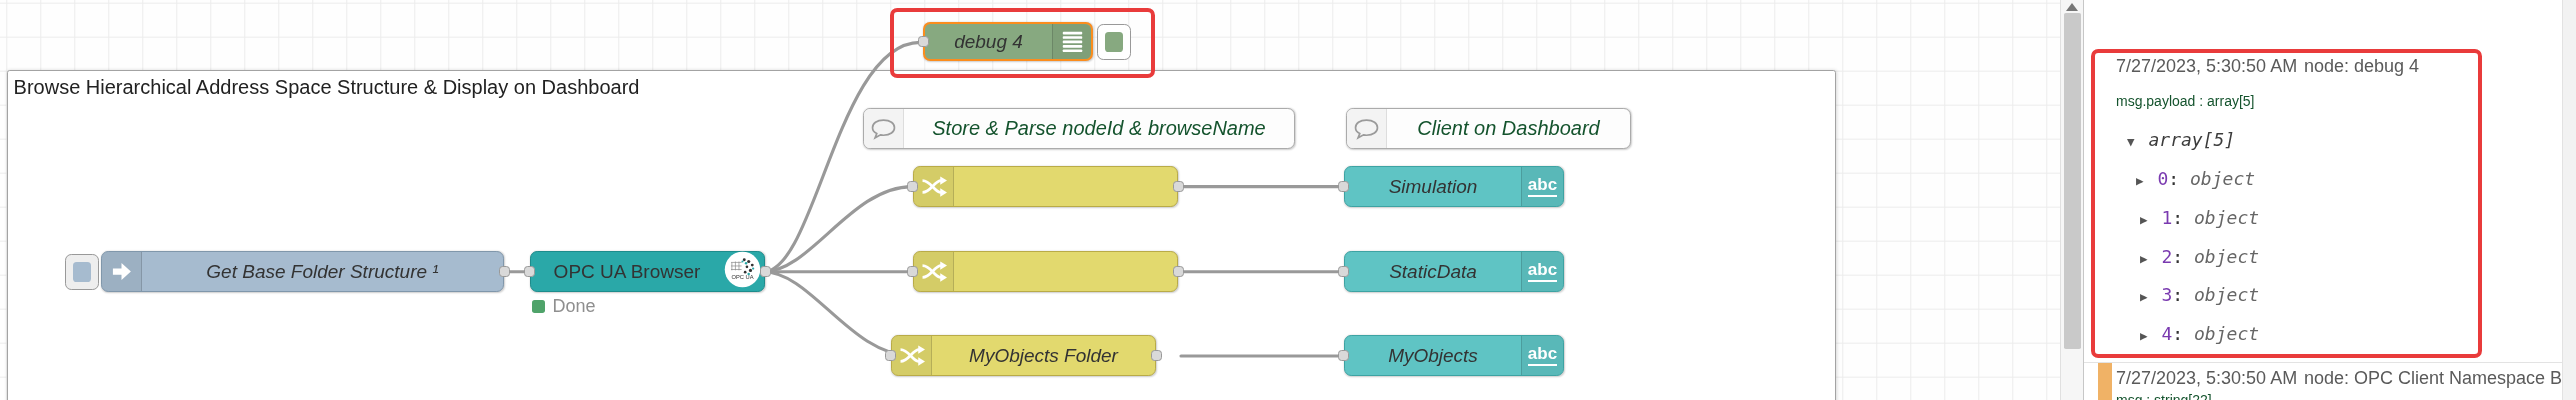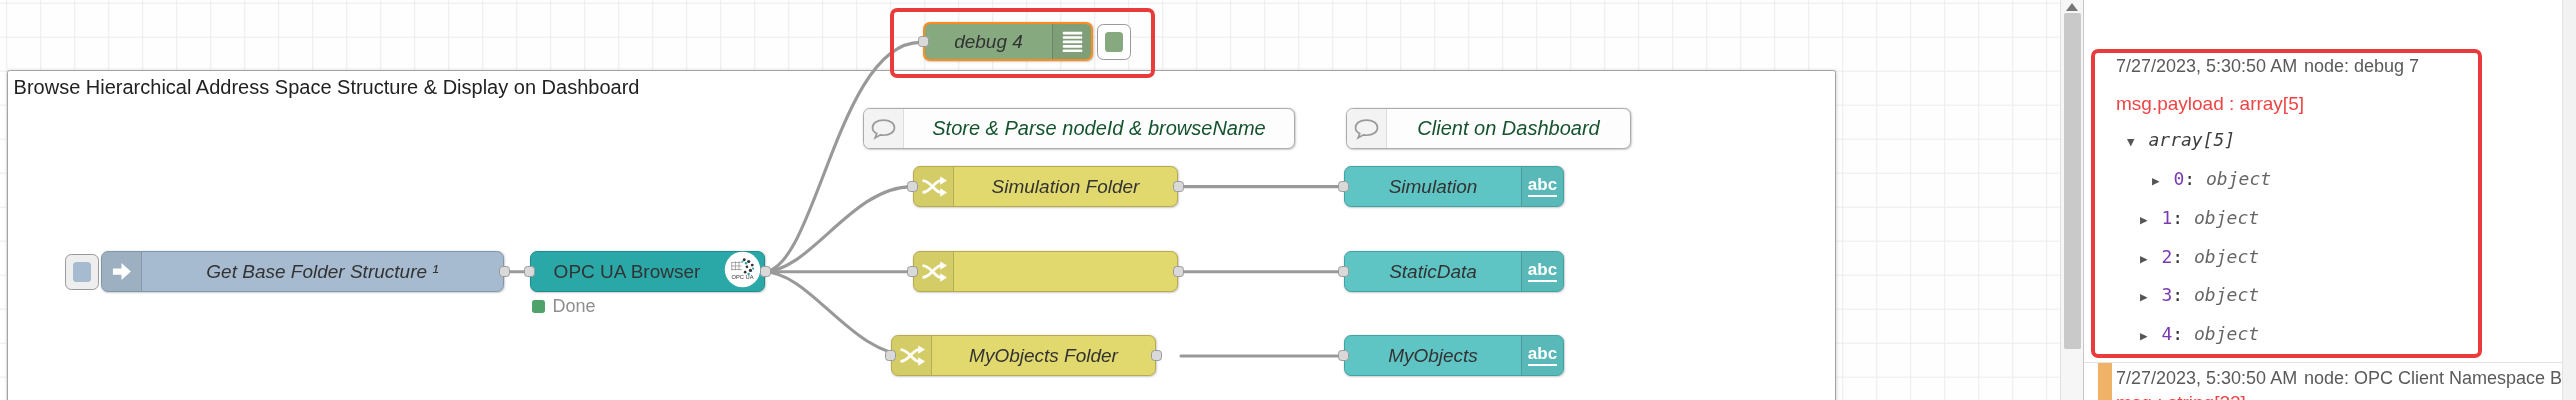--- a/index.html
+++ b/index.html
@@ -90,21 +90,21 @@
   
   .sidebar{
     position:absolute;left:2083px;top:0;width:493px;height:401px;background:#fff;
     border-left:1.3px solid #c7c7c7;overflow:hidden;
   }
   .sidebar .gutter{
     position:absolute;right:0;top:0;width:14.3px;height:401px;background:#f2f2f2;
     border-left:0.9px solid #e2e2e2;
   }
   .meta{position:absolute;font-size:18px;color:#5a5a5a;white-space:nowrap;}
-  .prop{position:absolute;font-size:19px;color:#ef4444;white-space:nowrap;}
+  .prop{position:absolute;font-size:14px;color:#14532d;white-space:nowrap;}
   .tree{position:absolute;font-family:"DejaVu Sans Mono",monospace;font-size:18px;color:#444;white-space:nowrap;}
   .tree .caret{font-size:12.5px;color:#555;font-style:normal;display:inline-block;width:21.5px;}
   .tree .key{color:#7a3ab0;font-style:normal;}
   .tree .sep{color:#333;font-style:normal;}
   .tree .typ{color:#666;font-style:italic;}
   .tree .root{font-style:italic;color:#3c3c3c;}
   .msg-sep{position:absolute;left:0;width:493px;border-top:0.9px solid #e3e3e3;}
   .accent{position:absolute;width:13.4px;background:#f0b266;}
 </style>
 </head>
@@ -215,21 +215,20 @@
     <div class="icon-cell left">
       <svg width="27" height="27" viewBox="0 0 32 32">
           <g stroke="#fff" stroke-width="3.2" fill="none">
             <path d="M3 9 C13 9 17 23 25 23"></path>
             <path d="M3 23 C13 23 17 9 25 9"></path>
           </g>
           <polygon points="24,4 32,9 24,14" fill="#fff"></polygon>
           <polygon points="24,18 32,23 24,28" fill="#fff"></polygon>
         </svg>
     </div>
-    <span class="lbl italic">Simulation Folder</span>
     <div class="port in"></div>
     <div class="port out"></div>
   </div>
 
   <div class="node n-switch" style="left:913px;top:251px;width:265px;">
     <div class="icon-cell left">
       <svg width="27" height="27" viewBox="0 0 32 32">
           <g stroke="#fff" stroke-width="3.2" fill="none">
             <path d="M3 9 C13 9 17 23 25 23"></path>
             <path d="M3 23 C13 23 17 9 25 9"></path>
@@ -286,28 +285,28 @@
 </div>
 
 <div class="vscroll">
   <div class="arrow-up"></div>
   <div class="thumb"></div>
 </div>
 
 <div class="sidebar">
 
   <div class="meta" style="left:32px;top:56px;">7/27/2023, 5:30:50 AM</div>
-  <div class="meta" style="left:220px;top:56px;">node: debug 7</div>
+  <div class="meta" style="left:220px;top:56px;">node: debug 4</div>
   <div class="prop" style="left:32px;top:93px;">msg.payload : array[5]</div>
 
   <div class="tree" style="left:43px;top:129px;">
     <span class="caret">▼</span><span class="root">array[5]</span>
   </div>
 
-  <div class="tree" style="left:68px;top:168px;">
+  <div class="tree" style="left:52px;top:168px;">
     <span class="caret">▶</span><span class="key">0</span><span class="sep">:</span>&nbsp;<span class="typ">object</span>
   </div>
   <div class="tree" style="left:56px;top:207px;">
     <span class="caret">▶</span><span class="key">1</span><span class="sep">:</span>&nbsp;<span class="typ">object</span>
   </div>
   <div class="tree" style="left:56px;top:246px;">
     <span class="caret">▶</span><span class="key">2</span><span class="sep">:</span>&nbsp;<span class="typ">object</span>
   </div>
   <div class="tree" style="left:56px;top:284px;">
     <span class="caret">▶</span><span class="key">3</span><span class="sep">:</span>&nbsp;<span class="typ">object</span>

